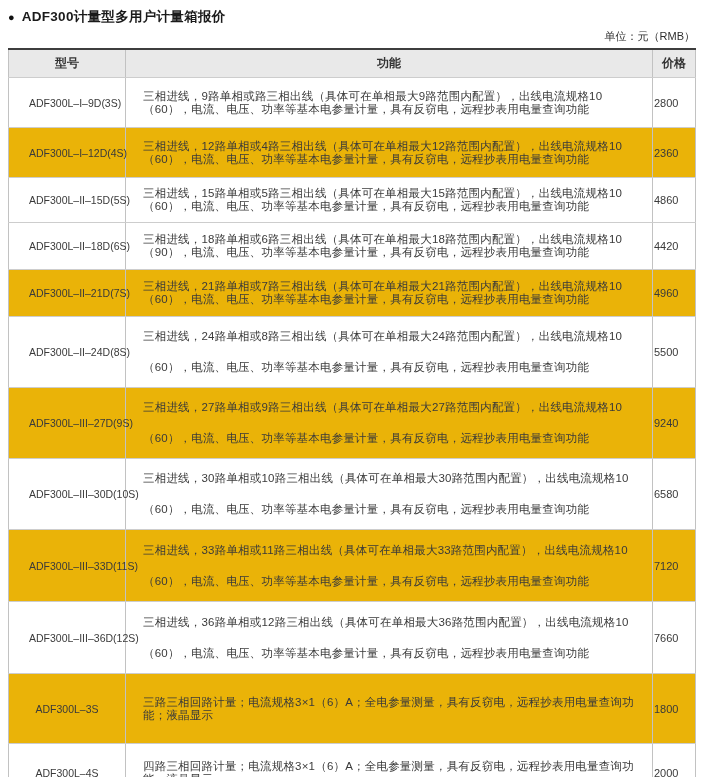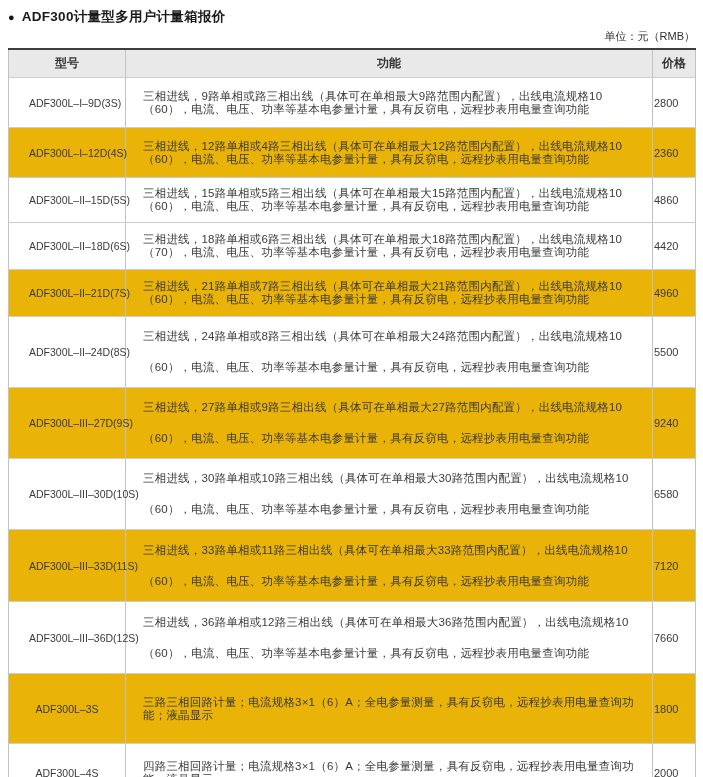--- a/index.html
+++ b/index.html
@@ -96,21 +96,21 @@
           <td class="func">三相进线，12路单相或4路三相出线（具体可在单相最大12路范围内配置），出线电流规格10（60），电流、电压、功率等基本电参量计量，具有反窃电，远程抄表用电量查询功能</td>
           <td class="price">2360</td>
         </tr>
         <tr style="height: 45px;">
           <td class="model">ADF300L–II–15D(5S)</td>
           <td class="func">三相进线，15路单相或5路三相出线（具体可在单相最大15路范围内配置），出线电流规格10（60），电流、电压、功率等基本电参量计量，具有反窃电，远程抄表用电量查询功能</td>
           <td class="price">4860</td>
         </tr>
         <tr style="height: 47px;">
           <td class="model">ADF300L–II–18D(6S)</td>
-          <td class="func">三相进线，18路单相或6路三相出线（具体可在单相最大18路范围内配置），出线电流规格10（70），电流、电压、功率等基本电参量计量，具有反窃电，远程抄表用电量查询功能</td>
+          <td class="func">三相进线，18路单相或6路三相出线（具体可在单相最大18路范围内配置），出线电流规格10（90），电流、电压、功率等基本电参量计量，具有反窃电，远程抄表用电量查询功能</td>
           <td class="price">4420</td>
         </tr>
         <tr class="shaded" style="height: 47px;">
           <td class="model">ADF300L–II–21D(7S)</td>
           <td class="func">三相进线，21路单相或7路三相出线（具体可在单相最大21路范围内配置），出线电流规格10（60），电流、电压、功率等基本电参量计量，具有反窃电，远程抄表用电量查询功能</td>
           <td class="price">4960</td>
         </tr>
         <tr style="height: 63px;">
           <td class="model">ADF300L–II–24D(8S)</td>
           <td class="func spread">三相进线，24路单相或8路三相出线（具体可在单相最大24路范围内配置），出线电流规格10（60），电流、电压、功率等基本电参量计量，具有反窃电，远程抄表用电量查询功能</td>

